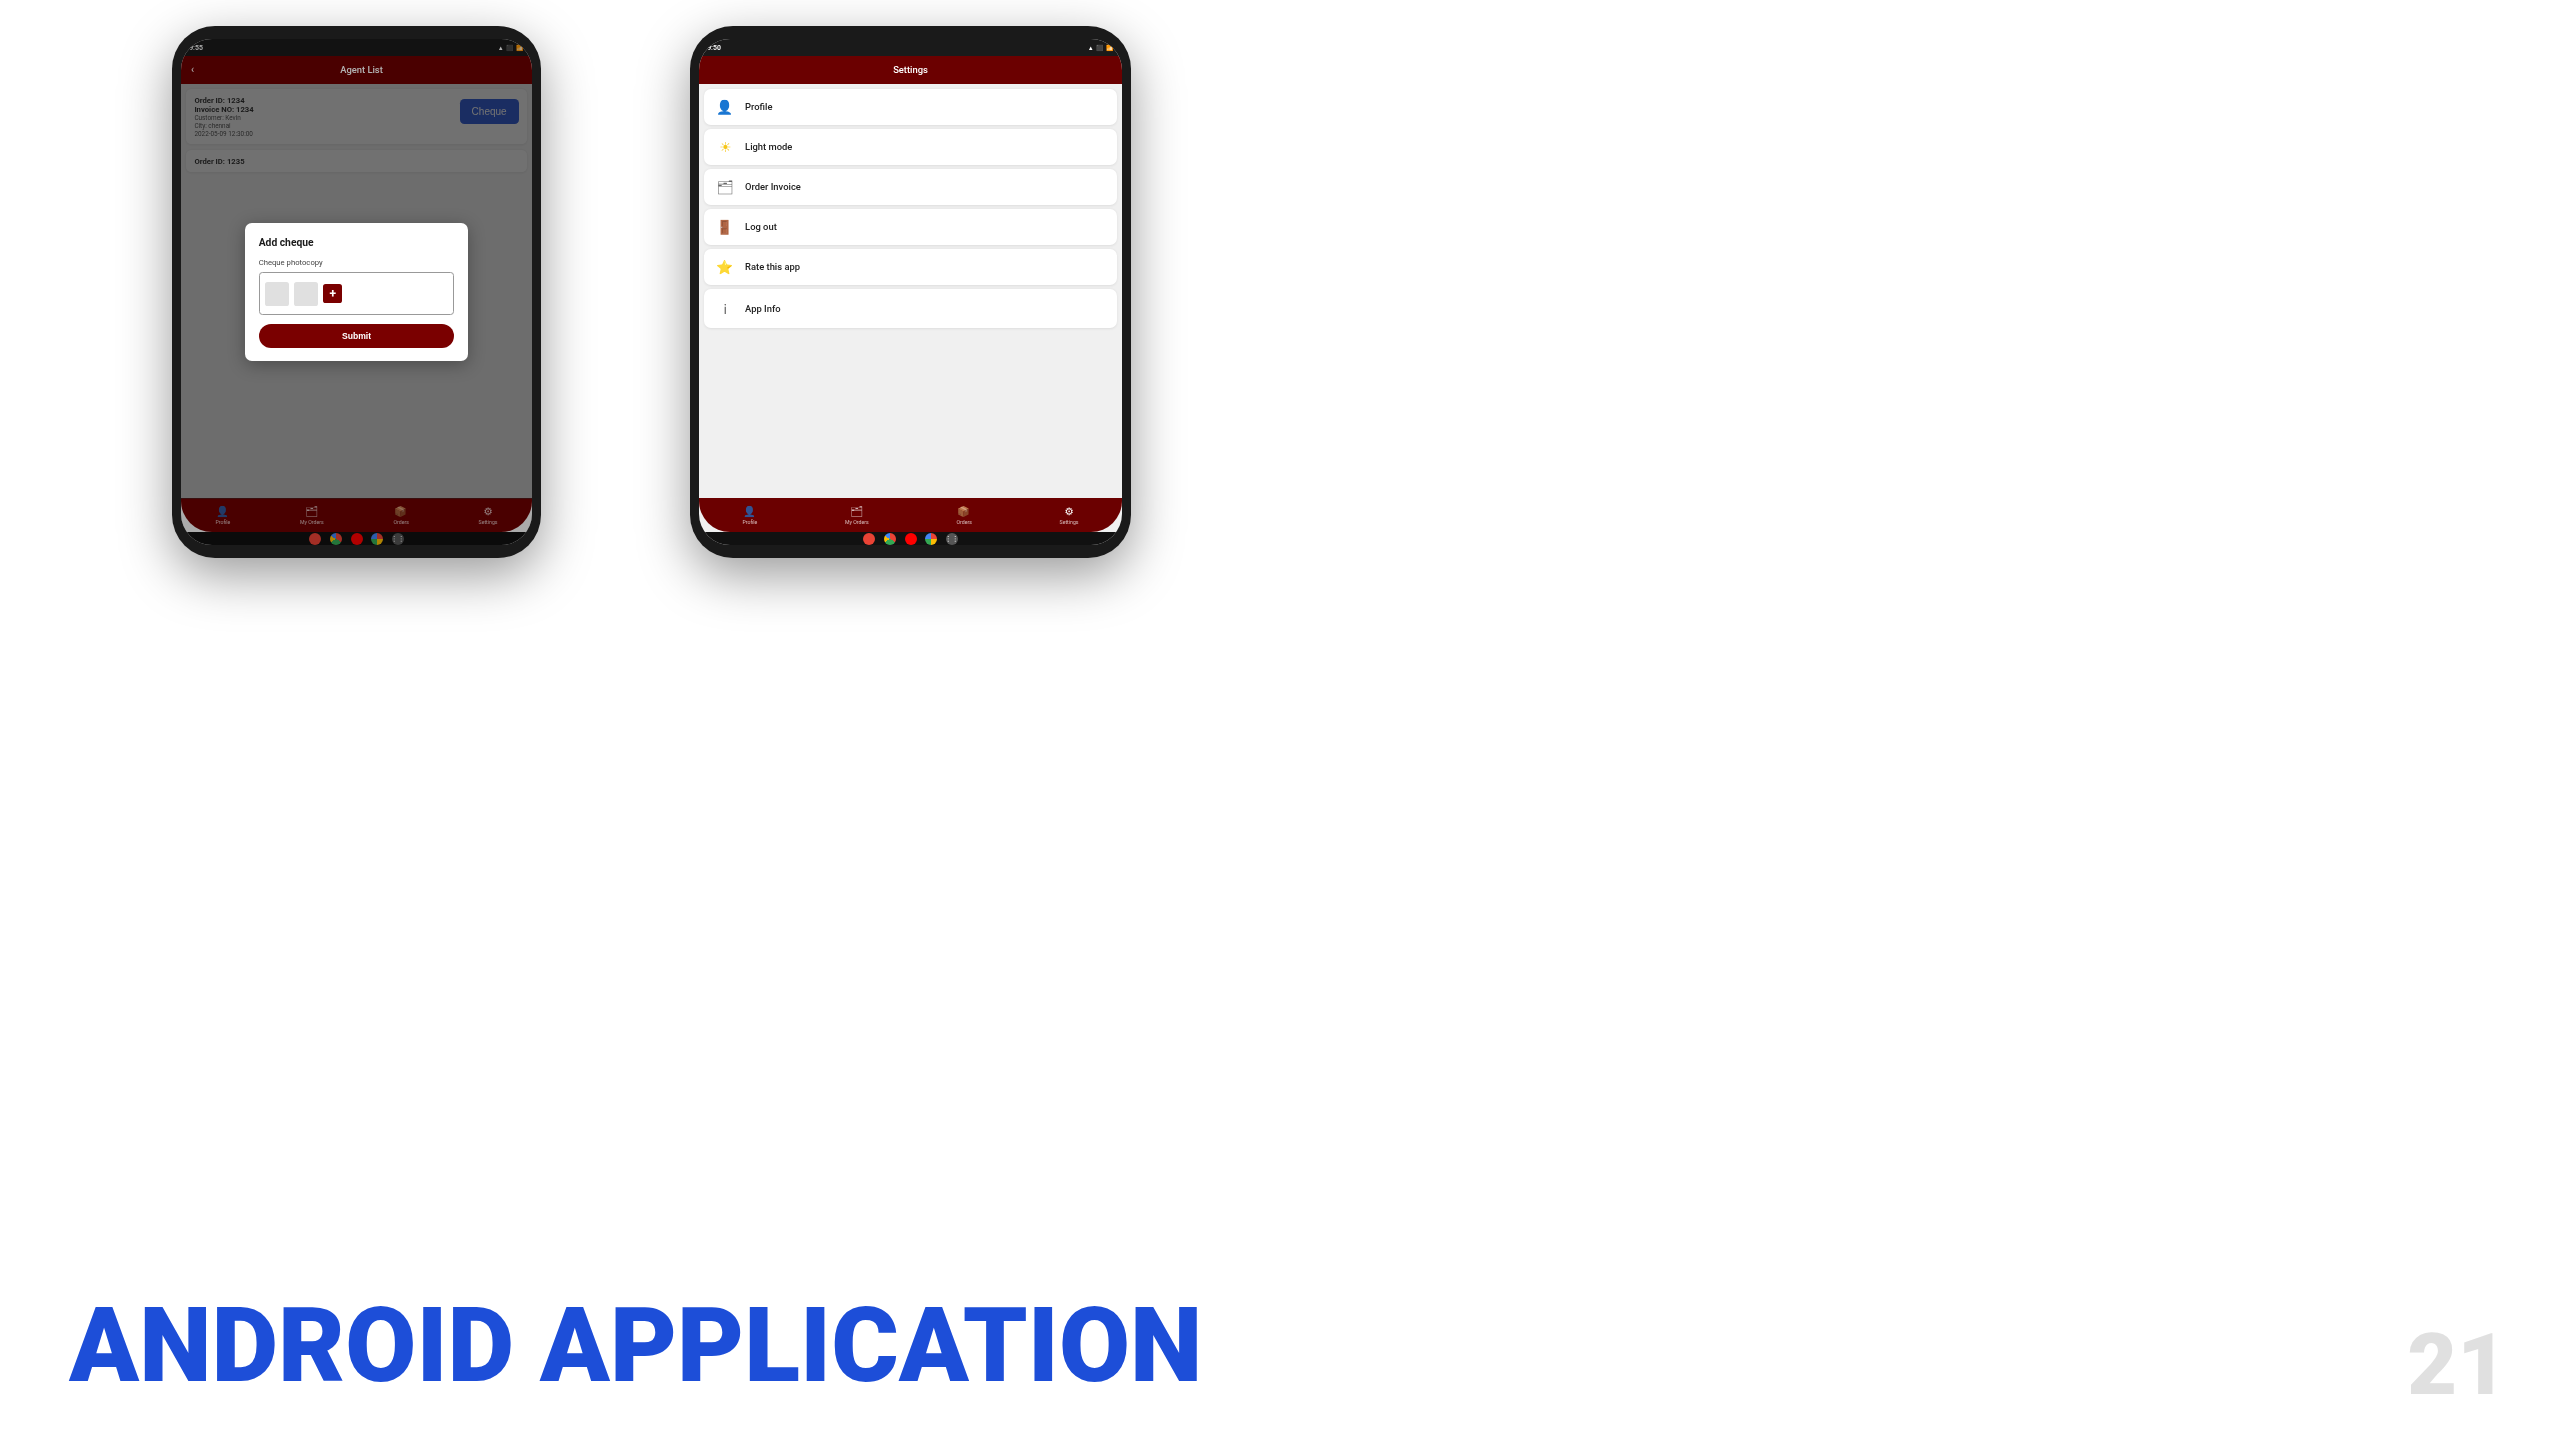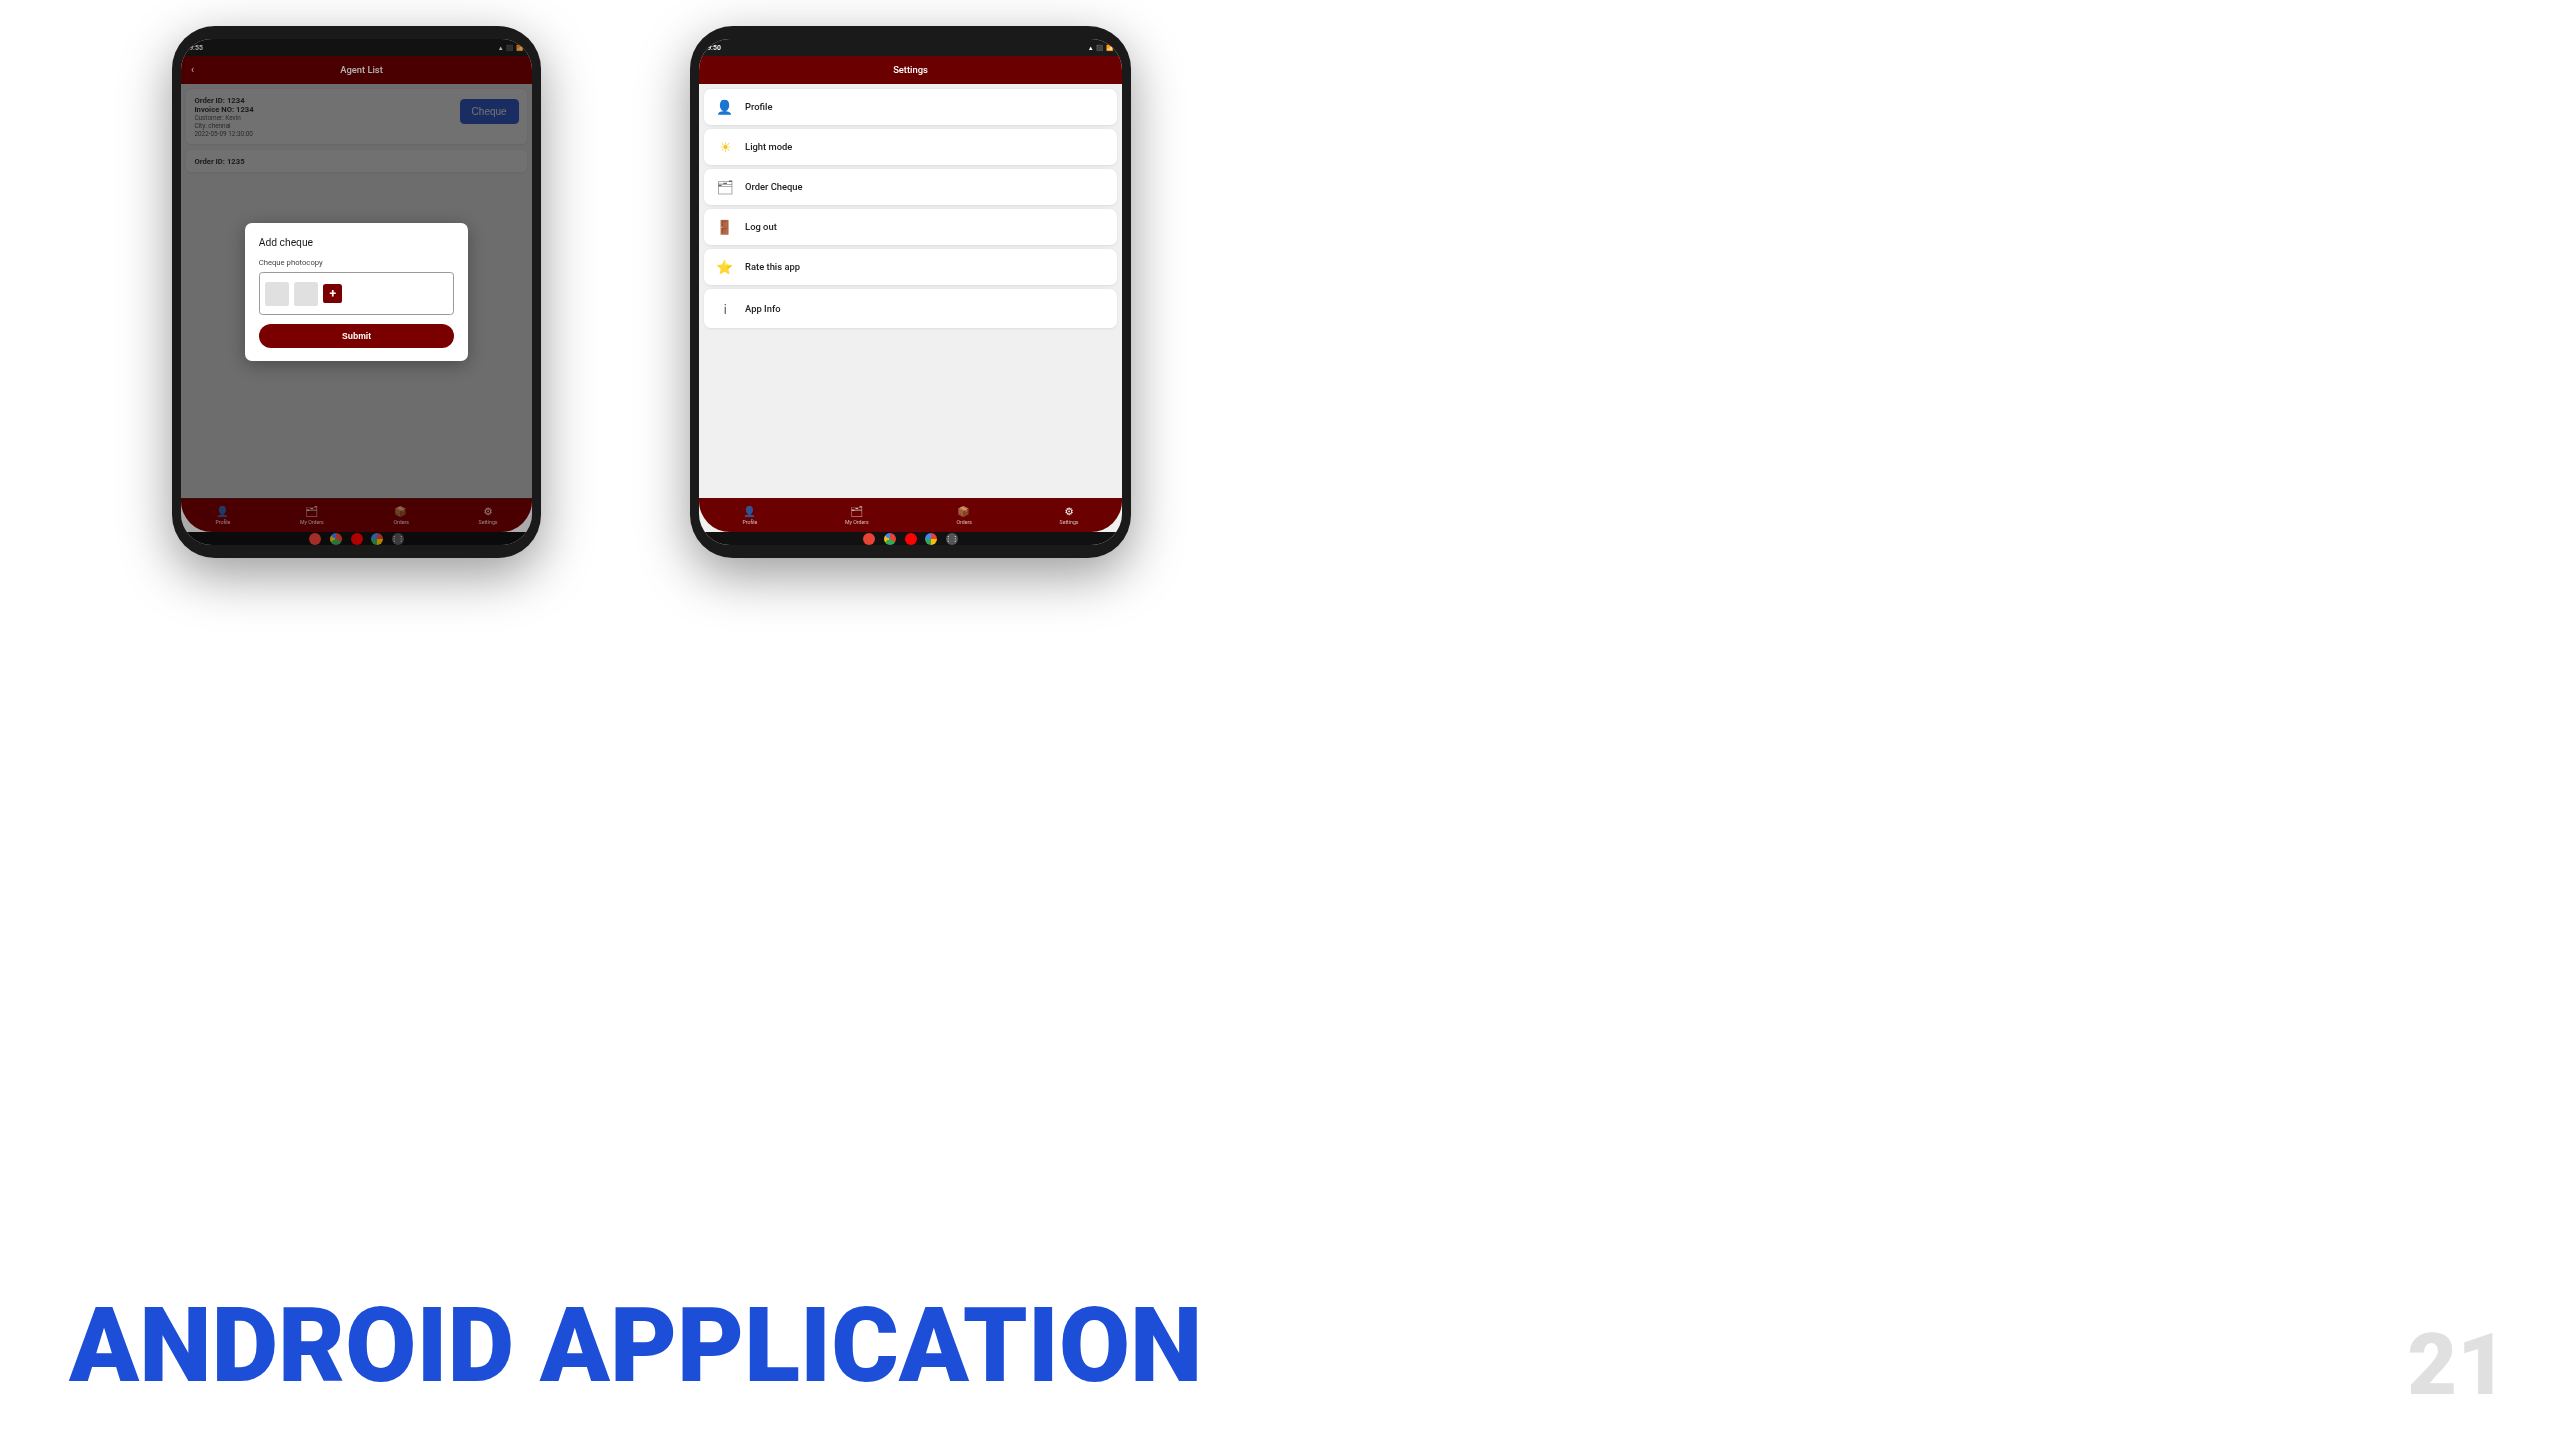--- a/index.html
+++ b/index.html
@@ -186,21 +186,21 @@
     }
     .dialog {
       background: #ffffff;
       border-radius: 6.9px;
       padding: 13.7px;
       width: 223px;
       box-shadow: 0 3.4px 17px rgba(0,0,0,0.3);
     }
     .dialog-title {
       font-size: 10.3px;
-      font-weight: 400;
+      font-weight: 700;
       color: #1a1a1a;
       margin-bottom: 8.6px;
     }
     .dialog-label {
       font-size: 7.7px;
       color: #444;
       margin-bottom: 5.2px;
     }
     .cheque-upload-area {
       border: 1.3px solid #999;
@@ -450,21 +450,21 @@
         <span class="settings-item-text">Profile</span>
       </div>
 
       <div class="settings-item">
         <span class="settings-item-icon light">☀</span>
         <span class="settings-item-text">Light mode</span>
       </div>
 
       <div class="settings-item">
         <span class="settings-item-icon">🗂</span>
-        <span class="settings-item-text">Order Cheque</span>
+        <span class="settings-item-text">Order Invoice</span>
       </div>
 
       <div class="settings-item">
         <span class="settings-item-icon">🚪</span>
         <span class="settings-item-text">Log out</span>
       </div>
 
       <div class="settings-item">
         <span class="settings-item-icon">⭐</span>
         <span class="settings-item-text">Rate this app</span>

